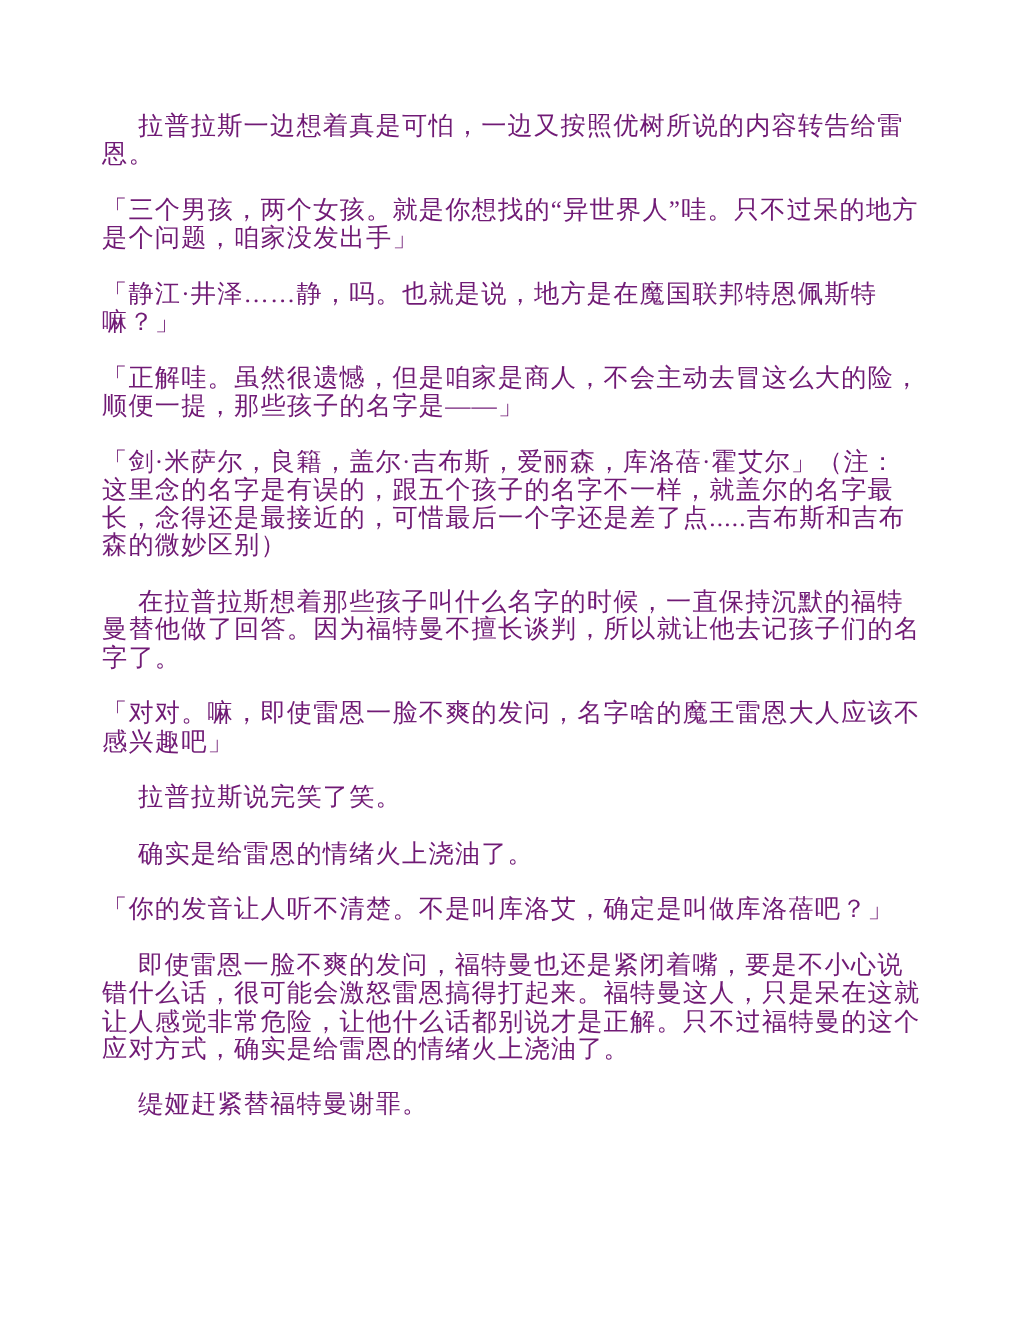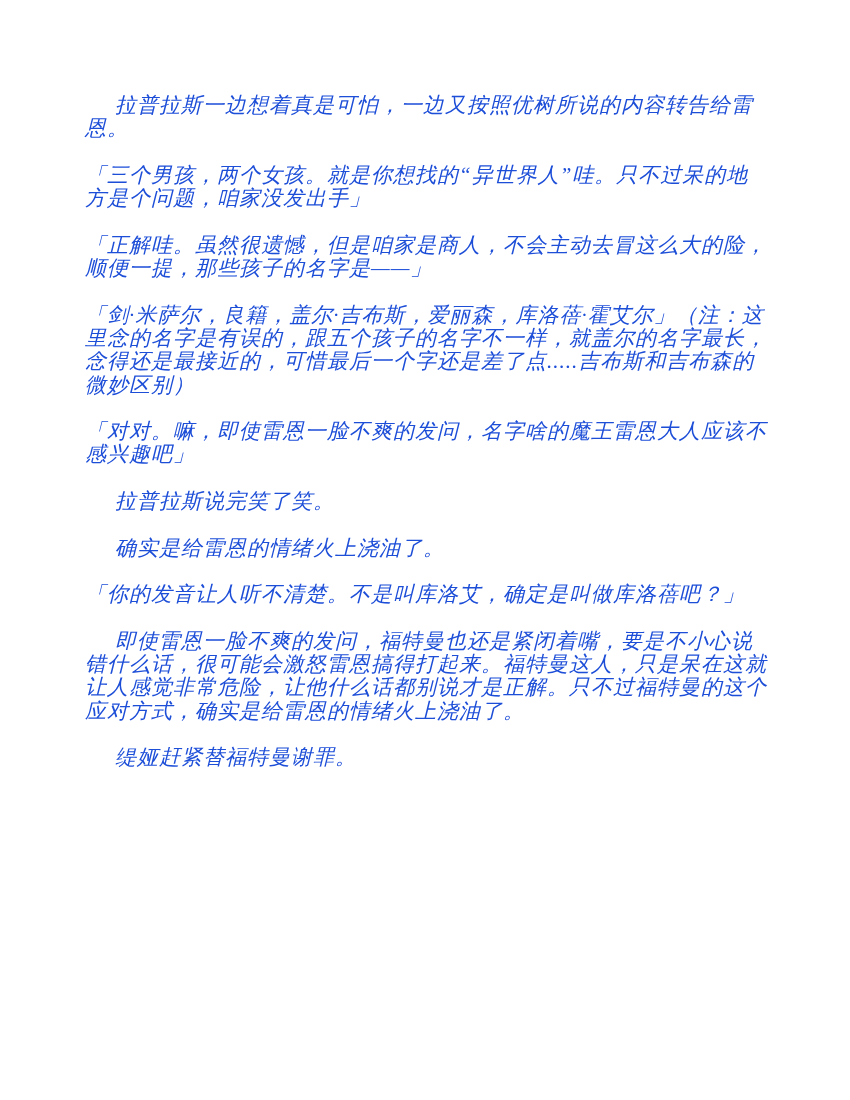--- a/index.html
+++ b/index.html
@@ -18,47 +18,48 @@
     top: 0;
     left: 0;
     width: 850px;
     height: 1100px;
     background: #ffffff;
     box-sizing: border-box;
     padding: 94px 83px 0 85px;
   }
   .page p {
     font-family: "Liberation Serif", "DejaVu Serif", serif;
-    color: #1d4ed8;
+    color: #701a75;
     font-size: 21px;
     line-height: 23.3px;
     letter-spacing: 1px;
     margin: 23.3px 0;
     text-align: left;
     line-break: strict;
     word-break: normal;
-    font-style: italic;
   }
   .page p:first-child {
     margin-top: 0;
   }
   .page p.narrative {
     text-indent: 30px;
   }
   .page p.dialogue {
     text-indent: 0;
   }
 </style>
 </head>
 <body>
 
 <div class="page">
   <p class="narrative">拉普拉斯一边想着真是可怕，一边又按照优树所说的内容转告给雷恩。</p>
   <p class="dialogue">「三个男孩，两个女孩。就是你想找的“异世界人”哇。只不过呆的地方是个问题，咱家没发出手」</p>
+  <p class="dialogue">「静江·井泽……静，吗。也就是说，地方是在魔国联邦特恩佩斯特嘛？」</p>
   <p class="dialogue">「正解哇。虽然很遗憾，但是咱家是商人，不会主动去冒这么大的险，顺便一提，那些孩子的名字是——」</p>
   <p class="dialogue">「剑·米萨尔，良籍，盖尔·吉布斯，爱丽森，库洛蓓·霍艾尔」（注：这里念的名字是有误的，跟五个孩子的名字不一样，就盖尔的名字最长，念得还是最接近的，可惜最后一个字还是差了点.....吉布斯和吉布森的微妙区别）</p>
+  <p class="narrative">在拉普拉斯想着那些孩子叫什么名字的时候，一直保持沉默的福特曼替他做了回答。因为福特曼不擅长谈判，所以就让他去记孩子们的名字了。</p>
   <p class="dialogue">「对对。嘛，即使雷恩一脸不爽的发问，名字啥的魔王雷恩大人应该不感兴趣吧」</p>
   <p class="narrative">拉普拉斯说完笑了笑。</p>
   <p class="narrative">确实是给雷恩的情绪火上浇油了。</p>
   <p class="dialogue">「你的发音让人听不清楚。不是叫库洛艾，确定是叫做库洛蓓吧？」</p>
   <p class="narrative">即使雷恩一脸不爽的发问，福特曼也还是紧闭着嘴，要是不小心说错什么话，很可能会激怒雷恩搞得打起来。福特曼这人，只是呆在这就让人感觉非常危险，让他什么话都别说才是正解。只不过福特曼的这个应对方式，确实是给雷恩的情绪火上浇油了。</p>
   <p class="narrative">缇娅赶紧替福特曼谢罪。</p>
 </div>
 
 </body></html>

